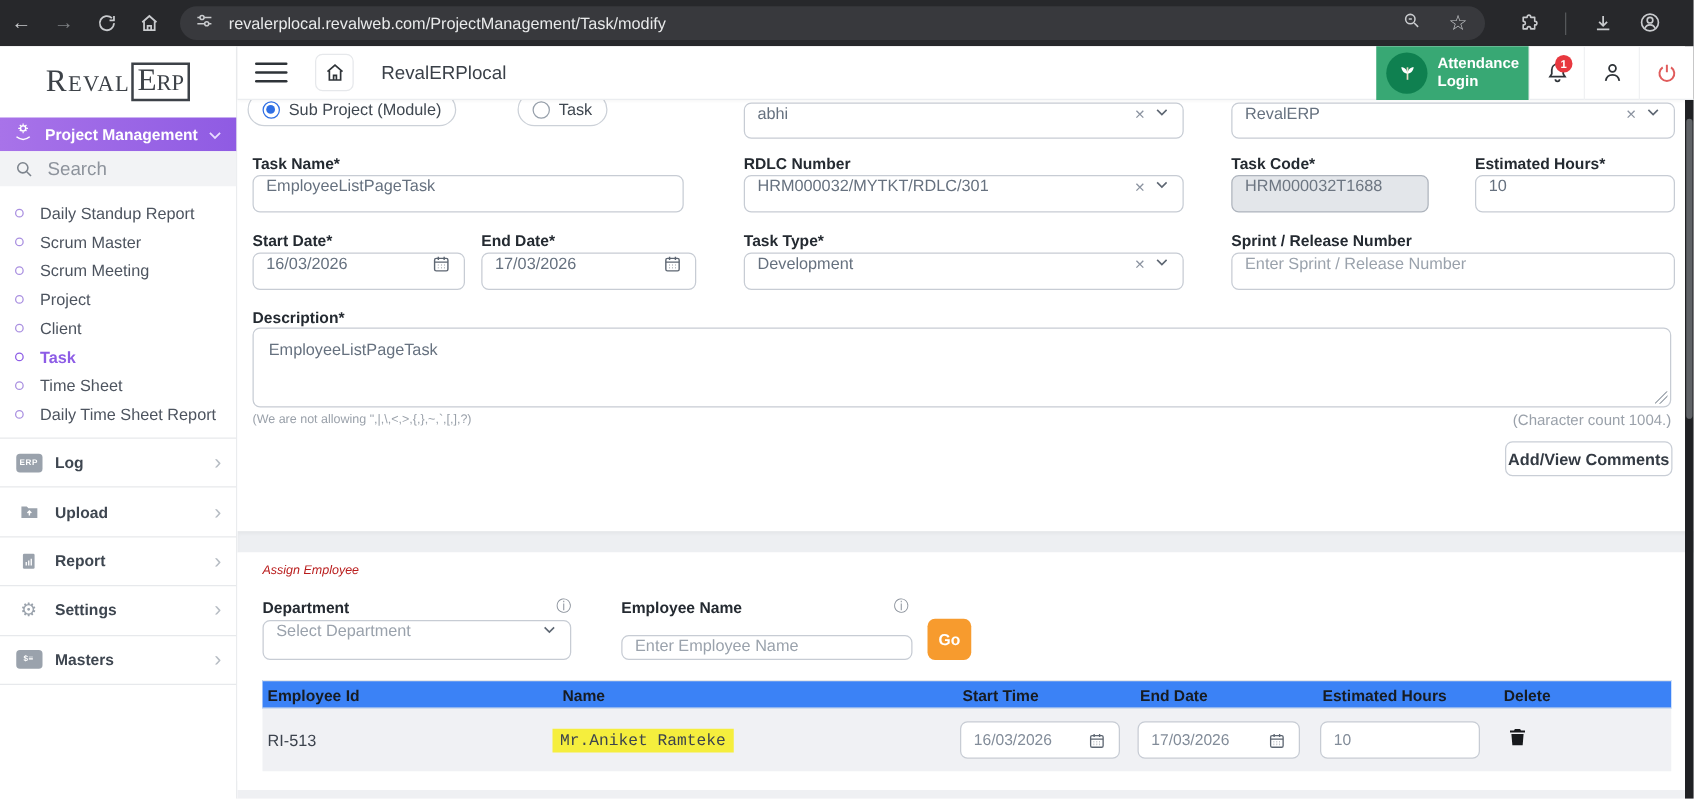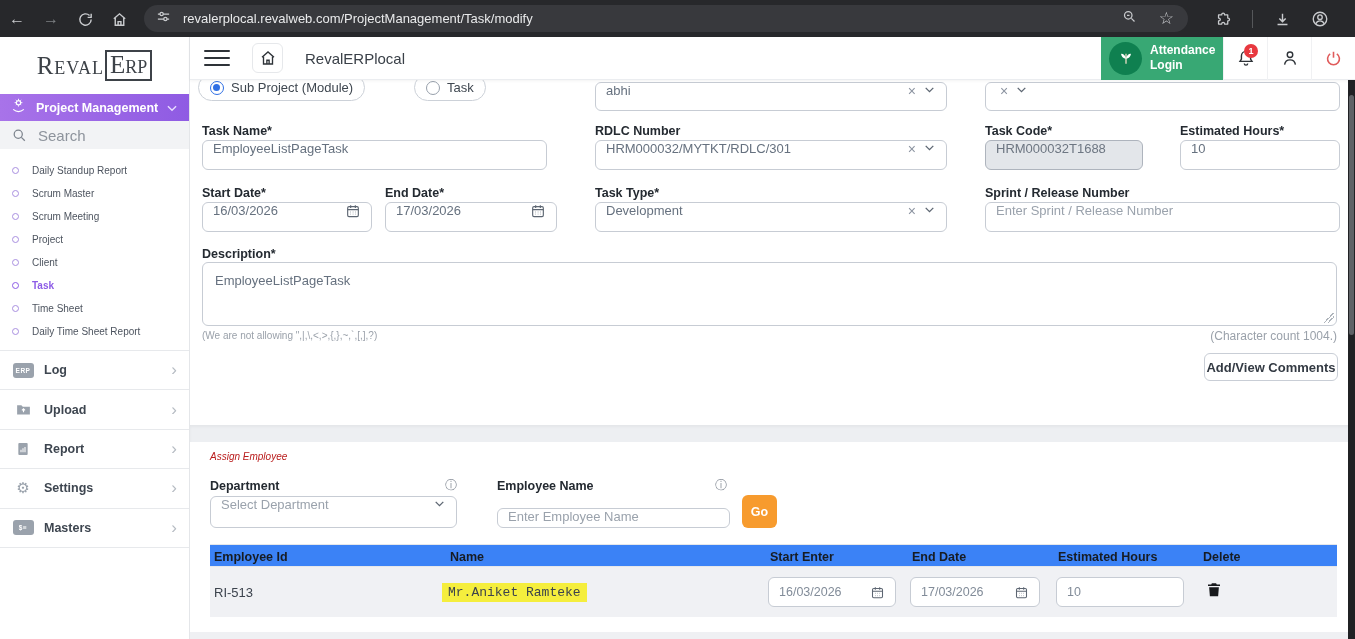--- a/index.html
+++ b/index.html
@@ -32,21 +32,21 @@
               color:#3d4248; border:2px solid #3d4248; padding:0 3px; line-height:1.05; margin-left:1px; }
   .pmhead { height:27px; background:linear-gradient(90deg,#a873e9,#8f5be3); display:flex; align-items:center;
             padding:0 10px; color:#fff; }
   .pmhead .lbl { font-size:12.5px; font-weight:bold; margin-left:9px; flex:1; }
   .searchbar { height:28px; background:#f2f3f5; display:flex; align-items:center; padding:0 12px;
                margin-bottom:0; }
   .searchbar .ph { color:#8d939c; font-size:15px; margin-left:11px; }
   .nav { margin-top:10px; }
   .nav-item { height:23px; display:flex; align-items:center; padding-left:12px; cursor:pointer; }
   .bullet { width:7px; height:7px; border:1.5px solid #a98fe0; border-radius:50%; background:#fff; flex:0 0 auto; }
-  .nav-item .nlbl { font-size:10px; color:#4d545f; margin-left:13px; }
+  .nav-item .nlbl { font-size:13px; color:#4d545f; margin-left:13px; }
   .nav-item.active .nlbl { color:#8d5ce6; font-weight:bold; }
   .nav-item.active .bullet { border-color:#8d5ce6; }
   .groups { margin-top:7px; border-bottom:1px solid #e7e9ec; }
   .grow { height:39.4px; border-top:1px solid #e7e9ec; display:flex; align-items:center; padding:0 12px; cursor:pointer; }
   .grow .gicon { width:22px; display:flex; justify-content:center; color:#9aa2ac; }
   .grow .glbl { font-size:12.5px; font-weight:bold; color:#3e4650; margin-left:10px; flex:1; }
   .grow .gchev { color:#b6bcc3; font-size:17px; }
   .badge-ic { background:#9aa2ac; color:#fff; font-size:6.5px; font-weight:bold; border-radius:3px;
               width:21px; height:15px; line-height:15px; text-align:center; letter-spacing:.5px; }
 
@@ -352,20 +352,21 @@
       </div>
 
       <div class="field" style="left:405px; top:2px; width:352px; height:29px;">
         <span class="fval">abhi</span>
         <span class="clear">×</span>
         <svg class="chev" width="13" height="13" viewBox="0 0 24 24" fill="none" stroke="currentColor" stroke-width="2.4">
             <path d="M5 9l7 7 7-7"></path>
           </svg>
       </div>
       <div class="field" style="left:795px; top:2px; width:355px; height:29px;">
+        <span class="fval">RevalERP</span>
         <span class="clear">×</span>
         <svg class="chev" width="13" height="13" viewBox="0 0 24 24" fill="none" stroke="currentColor" stroke-width="2.4">
             <path d="M5 9l7 7 7-7"></path>
           </svg>
       </div>
 
       <div class="flabel" style="left:12px; top:44px;">Task Name*</div>
       <div class="flabel" style="left:405px; top:44px;">RDLC Number</div>
       <div class="flabel" style="left:795px; top:44px;">Task Code*</div>
       <div class="flabel" style="left:990px; top:44px;">Estimated Hours*</div>
@@ -448,21 +449,21 @@
       </div>
       <div class="field ph" style="left:307px; top:54px; width:233px; height:20px;margin-top:12px;">
         <span class="fval">Enter Employee Name</span>
       </div>
       <div class="gobtn" style="left:552px; top:53px;">Go</div>
 
       <div class="tbl">
         <div class="thead">
           <div class="th" style="left:4px;">Employee Id</div>
           <div class="th" style="left:240px;">Name</div>
-          <div class="th" style="left:560px;">Start Enter</div>
+          <div class="th" style="left:560px;">Start Time</div>
           <div class="th" style="left:702px;">End Date</div>
           <div class="th" style="left:848px;">Estimated Hours</div>
           <div class="th" style="left:993px;">Delete</div>
         </div>
         <div class="trow">
           <div class="td" style="left:4px; top:18px;">RI-513</div>
           <div class="td" style="left:232px; top:18px;font-family:Liberation Mono, monospace;"><span class="hl">Mr.Aniket Ramteke</span></div>
           <div class="rowfield" style="left:558px; width:128px;">
             <span class="fval">16/03/2026</span>
             <svg width="15" height="15" viewBox="0 0 24 24" fill="none" stroke="#5d6672" stroke-width="1.7">

